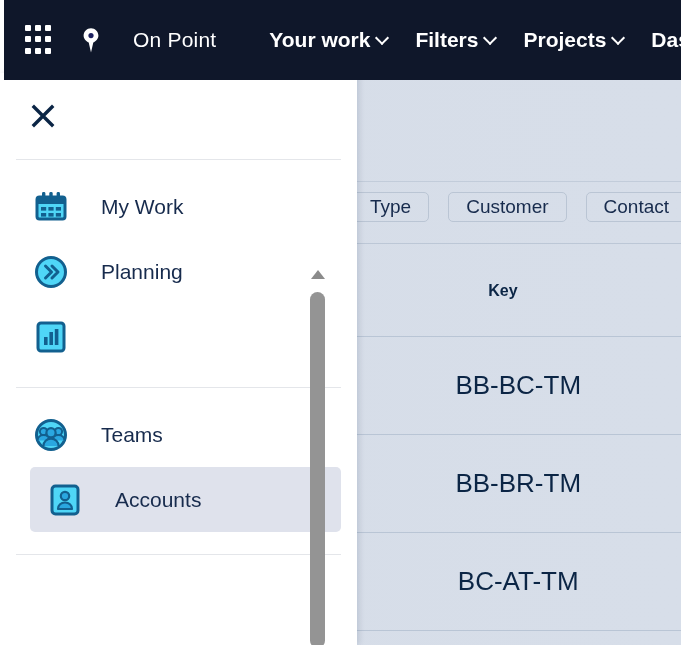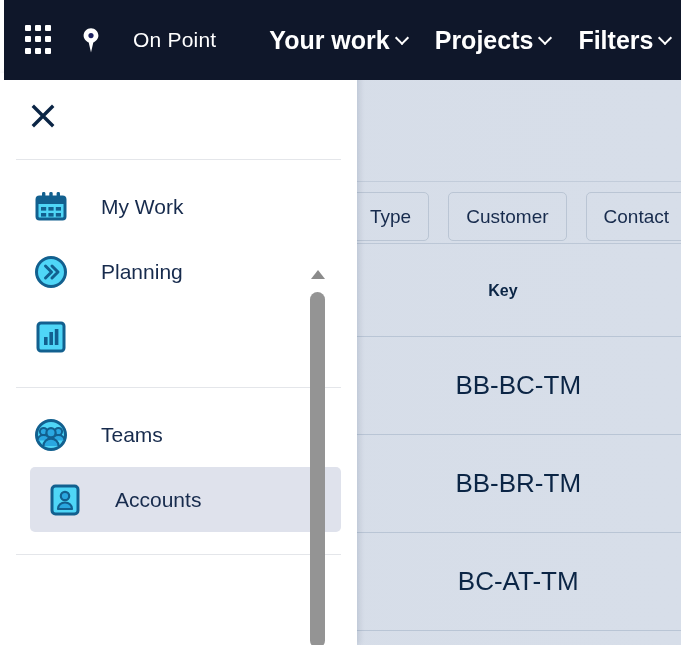--- a/index.html
+++ b/index.html
@@ -28,21 +28,21 @@
   .nav-pin{ margin-left:28px; width:26px; height:30px; cursor:pointer; display:flex; align-items:center; justify-content:center;}
 
   .nav-brand{
     margin-left:30px; color:#ffffff; font-size:21px; letter-spacing:.2px; white-space:nowrap;
     cursor:pointer;
   }
   .nav-sep{
     width:1px; height:34px; background:#5a5f93; margin-left:27px; margin-right:0;
   }
   .nav-item{
-    margin-left:26px; color:#ffffff; font-size:25px; font-weight:bold; white-space:nowrap;
+    margin-left:26px; color:#ffffff; font-size:21px; font-weight:bold; white-space:nowrap;
     display:flex; align-items:center; gap:7px; cursor:pointer;
   }
   .caret{ display:inline-block; width:12px; height:12px; position:relative; top:-2px;}
   .caret:after{
     content:""; position:absolute; left:0; top:1px;
     width:8px; height:8px; border-right:2.4px solid #fff; border-bottom:2.4px solid #fff;
     transform:rotate(45deg);
   }
 
   
@@ -54,21 +54,21 @@
   .content-shade{
     position:absolute; inset:0;
     background:linear-gradient(to right,#ccd5e2 0%, #d6dde8 18%, #d7dee9 100%);
   }
   .filter-bar{
     position:absolute; top:108px; left:0; width:681px; height:63px;
     border-top:1px solid #c2ccda; border-bottom:1px solid #bcc7d6;
   }
   .chip-row{ position:absolute; top:10px; left:352px; display:flex; gap:19px; }
   .chip{
-    height:49px; padding:0 17px; border:1px solid #bac5d4; border-radius:5px;
+    height:30px; padding:0 17px; border:1px solid #bac5d4; border-radius:5px;
     display:flex; align-items:center; justify-content:center;
     font-size:19px; color:#172b4d; background:transparent; white-space:nowrap;
     cursor:pointer;
   }
   .chip-partial{
     position:absolute; top:10px; left:334px; width:14px; height:42px;
     border:1px solid #bac5d4; border-right:none; border-radius:5px 0 0 5px;
   }
 
   
@@ -296,27 +296,27 @@
     <div class="nav-brand">On Point</div>
 
     <div class="nav-sep"></div>
 
     <div class="nav-item">
       <span>Your work</span>
       <span class="caret"></span>
     </div>
 
     <div class="nav-item">
+      <span>Filters</span>
+      <span class="caret"></span>
+    </div>
+
+    <div class="nav-item">
       <span>Projects</span>
       <span class="caret"></span>
     </div>
 
     <div class="nav-item">
-      <span>Filters</span>
-      <span class="caret"></span>
-    </div>
-
-    <div class="nav-item">
       <span>Dash</span>
     </div>
   </div>
 
 </div>
 
 </body></html>

